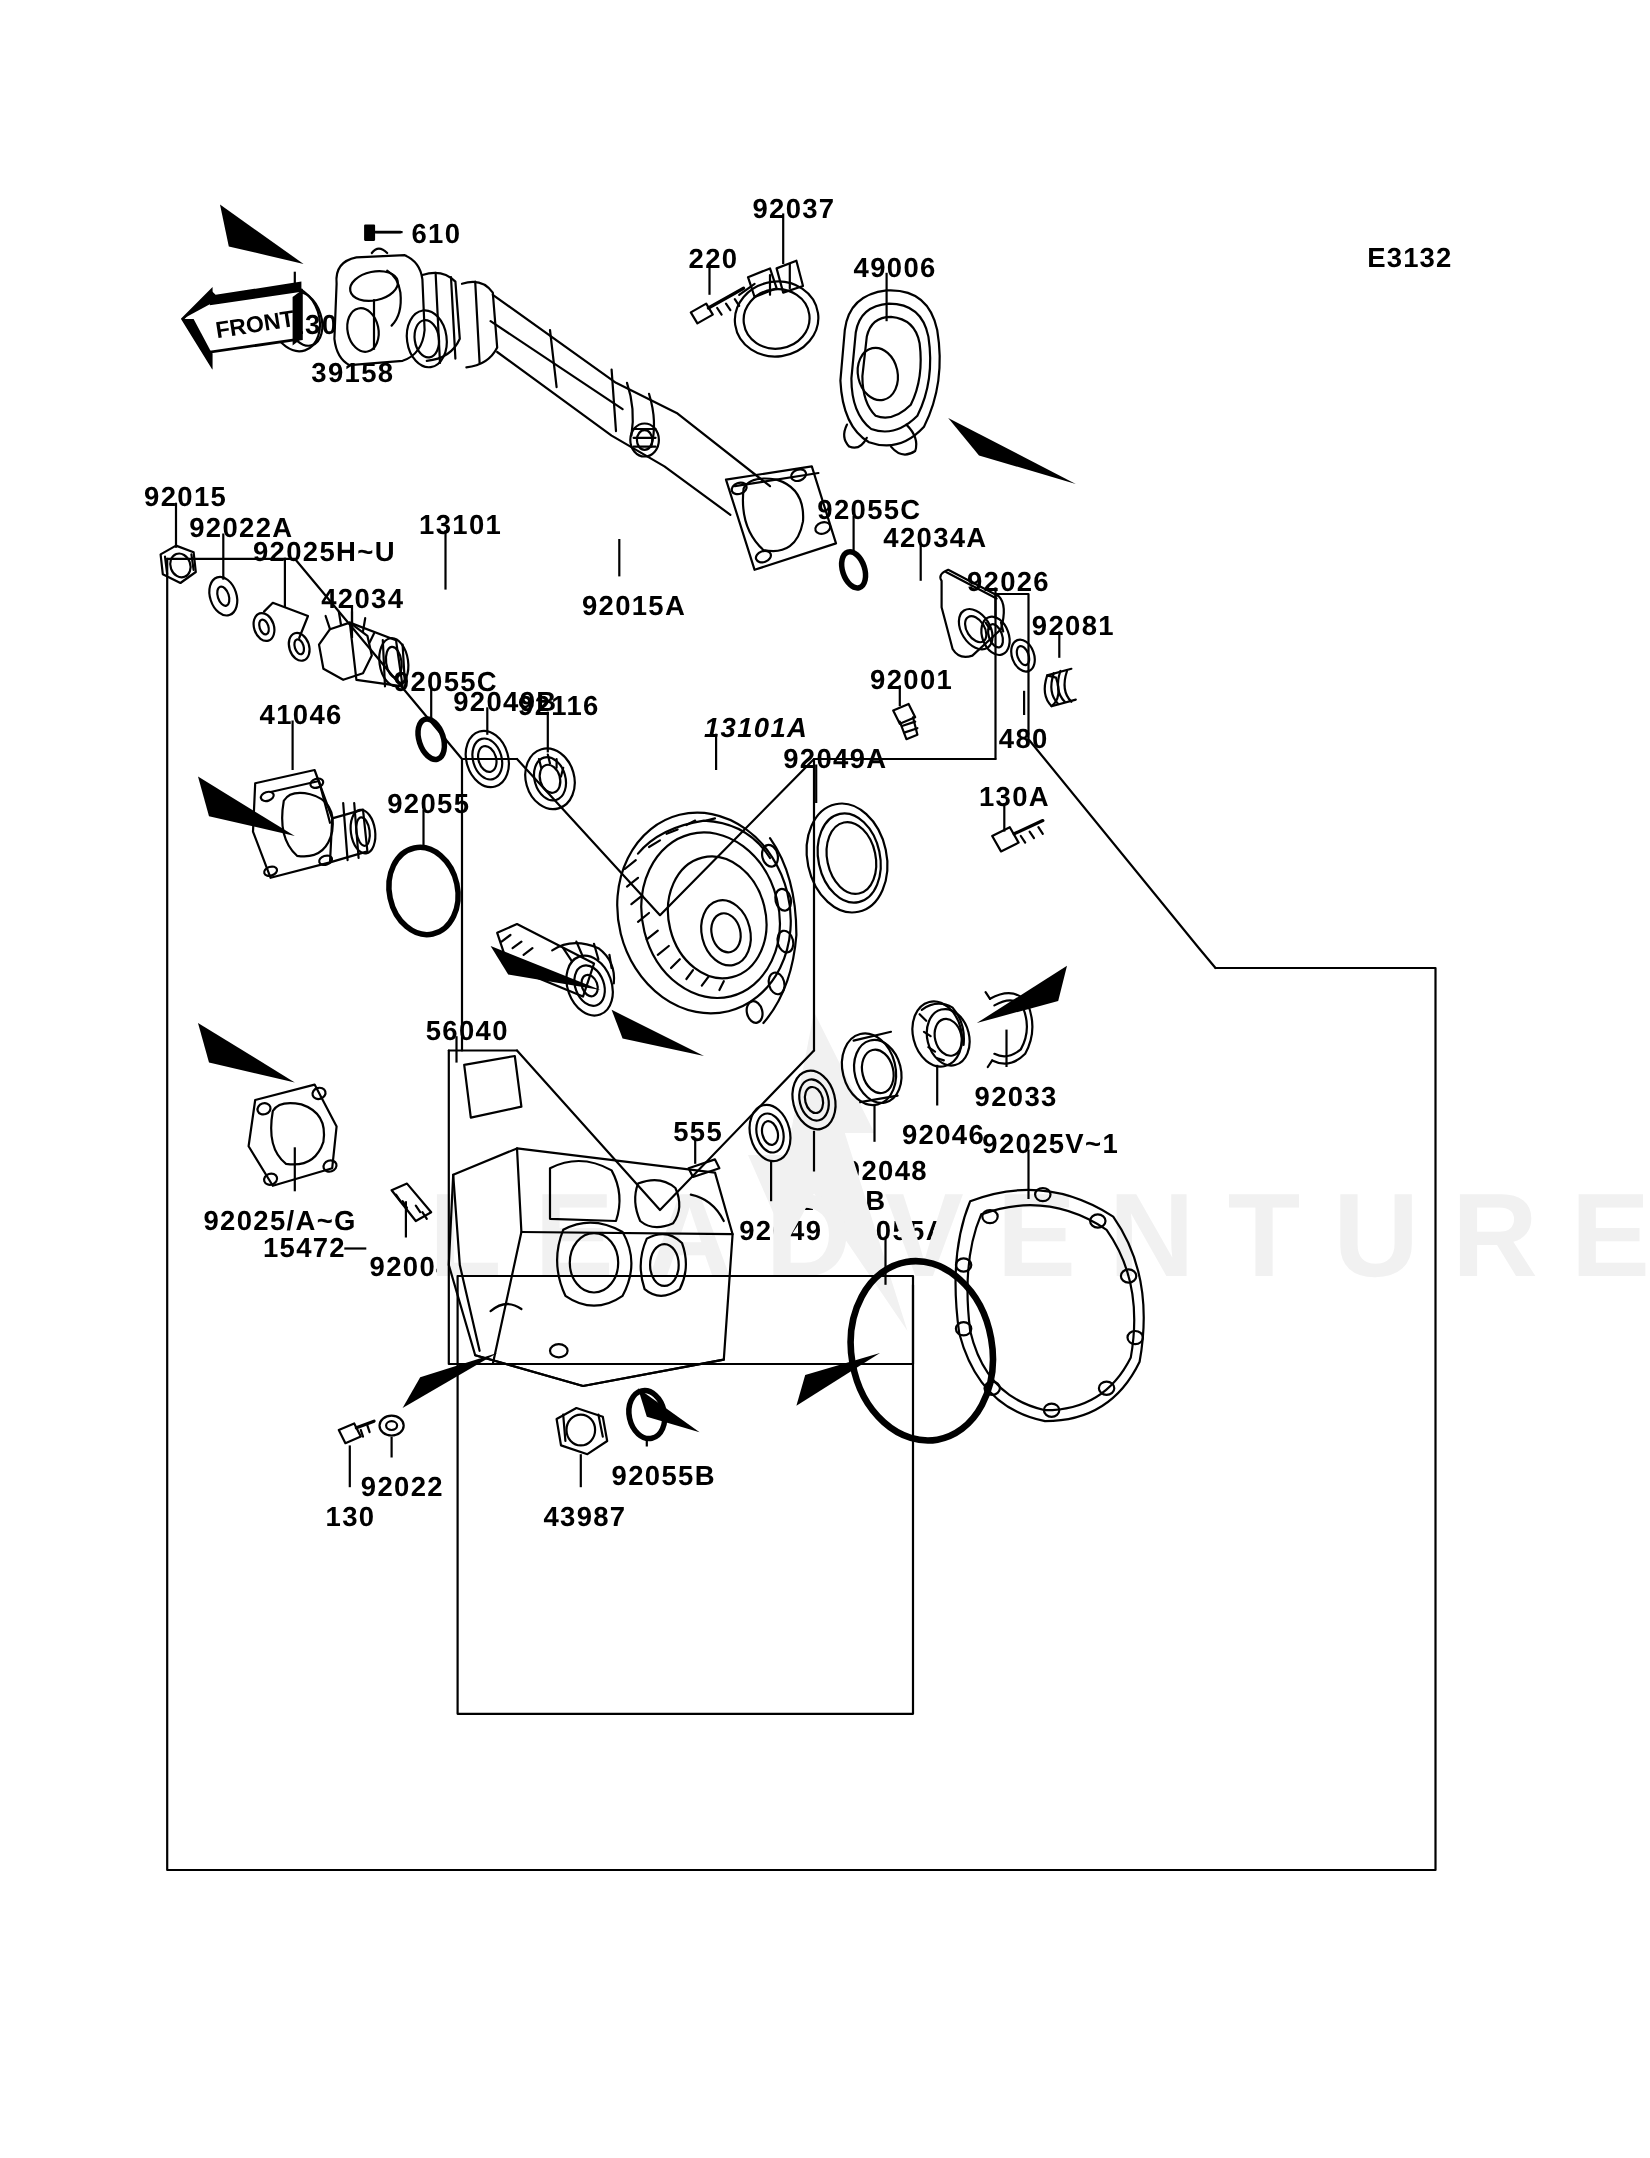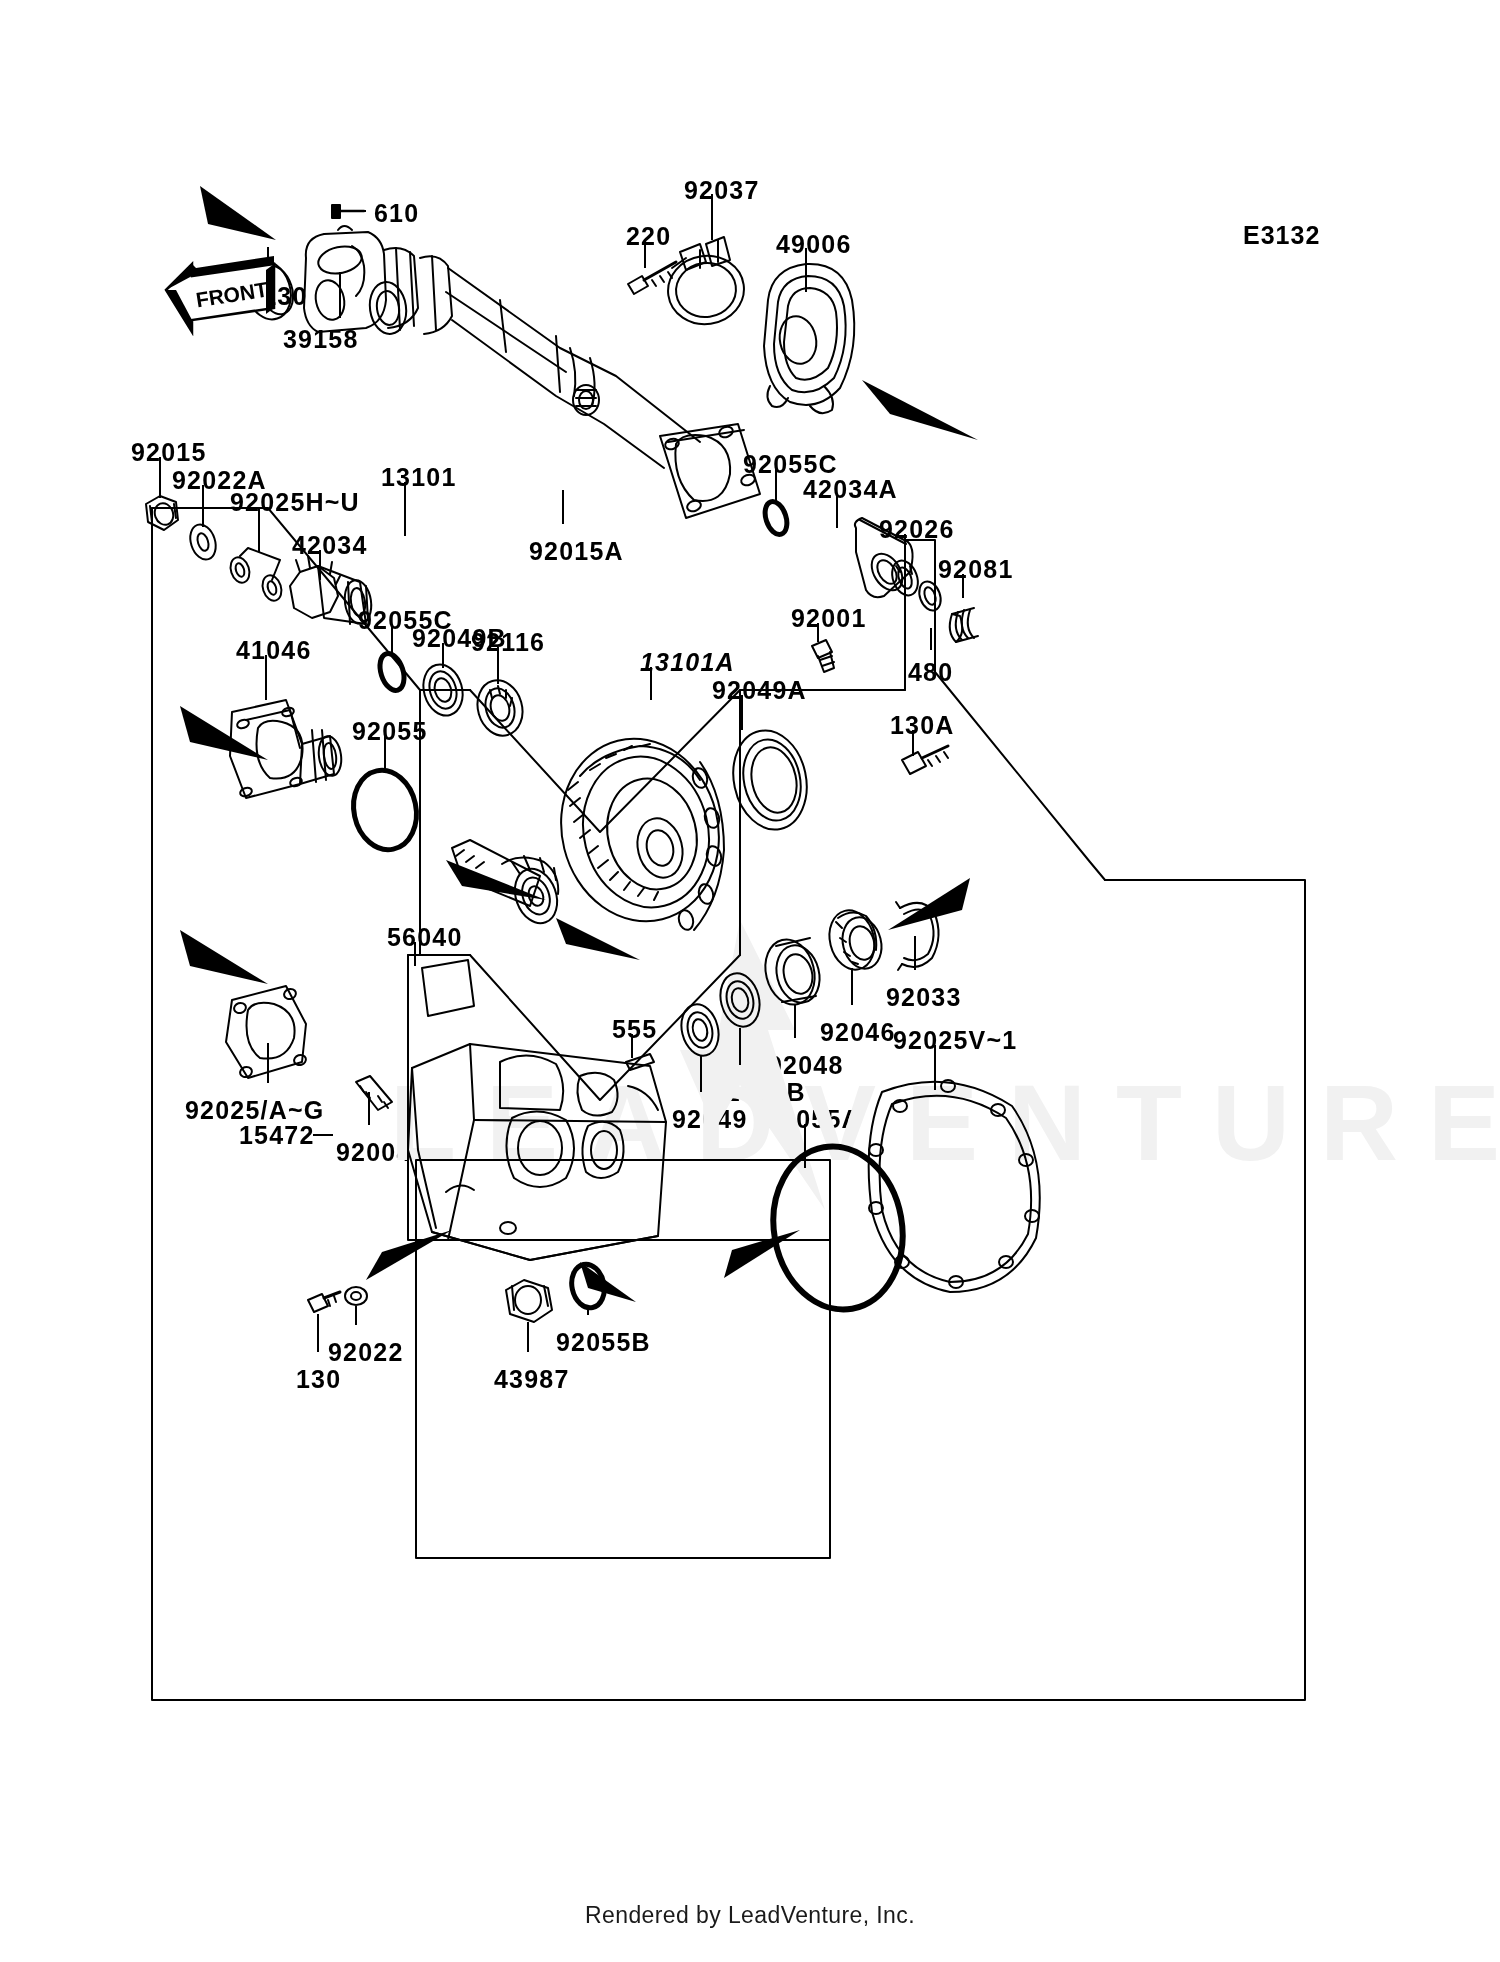--- a/index.html
+++ b/index.html
@@ -551,15 +551,14 @@
     <span class="lbl" style="left:336px; top:1138px;">92004</span>
 
     <span class="lbl" style="left:296px; top:1365px;">130</span>
     <span class="lbl" style="left:328px; top:1338px;">92022</span>
     <span class="lbl" style="left:494px; top:1365px;">43987</span>
     <span class="lbl" style="left:556px; top:1328px;">92055B</span>
   </div>
 
   <div class="ref" style="left:1243px; top:221px;">E3132</div>
 
-  <div class="footer">Rendered by LeadVenture, Inc.</div>
 
 </div>
 
 </body></html>

